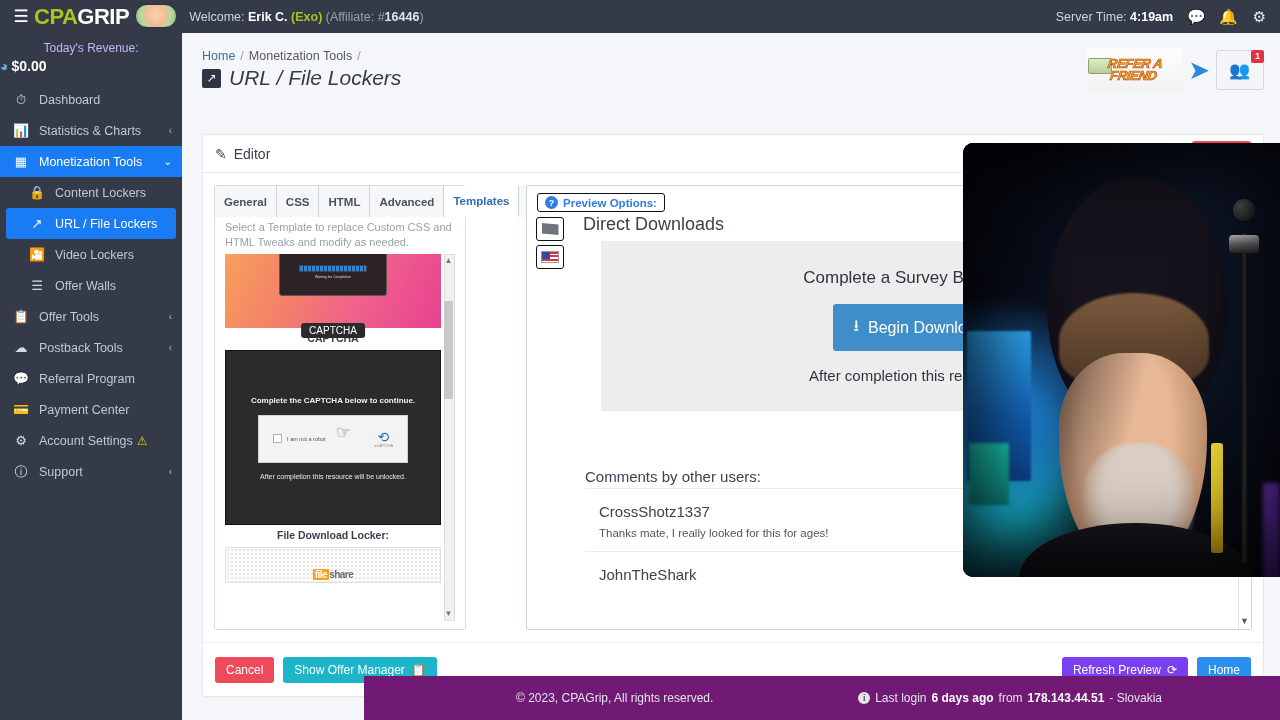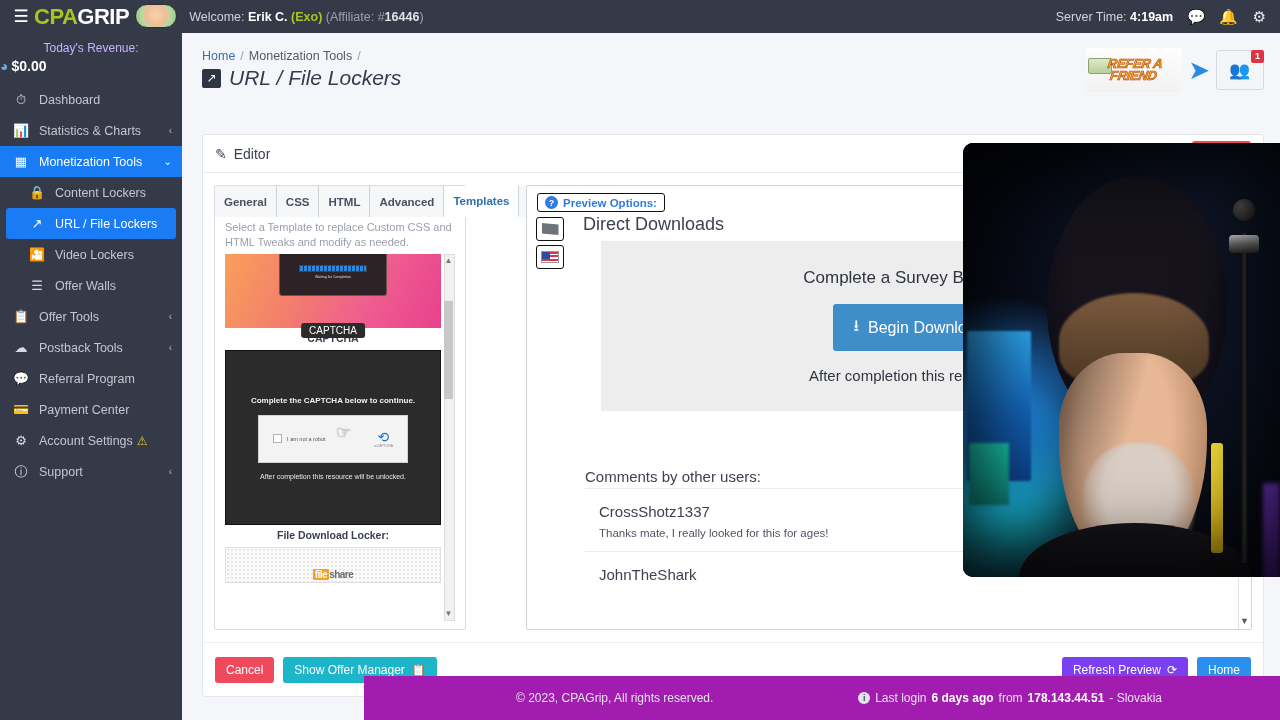--- a/index.html
+++ b/index.html
@@ -221,21 +221,21 @@
   .pv-dn{ position:absolute; right:2px; bottom:3px; font-size:9px; color:#555;}
 
   .card-foot{
     position:absolute; left:0; right:0; bottom:0; height:54px;
     border-top:1px solid #edeff2; display:flex; align-items:center; padding:0 12px; gap:9px;
   }
   .foot-right{ margin-left:auto; display:flex; align-items:center; gap:9px;}
 
   
   .footer{
-    position:absolute; left:182px; right:0; bottom:0; height:44px; background:#a21caf;
+    position:absolute; left:182px; right:0; bottom:0; height:44px; background:#701a75;
     display:flex; align-items:center; color:#e2e5ea; font-size:12px;
   }
   .footer .c{ margin-left:152px;}
   .footer .r{ margin-left:auto; margin-right:118px; display:flex; align-items:center; gap:5px;}
   .footer b{color:#fff;}
   .iinfo{ width:12px;height:12px;border-radius:50%;background:#e2e5ea;color:#4a5061;font-size:9px;
           display:inline-flex;align-items:center;justify-content:center;font-weight:bold;}
 
   
   .webcam{

